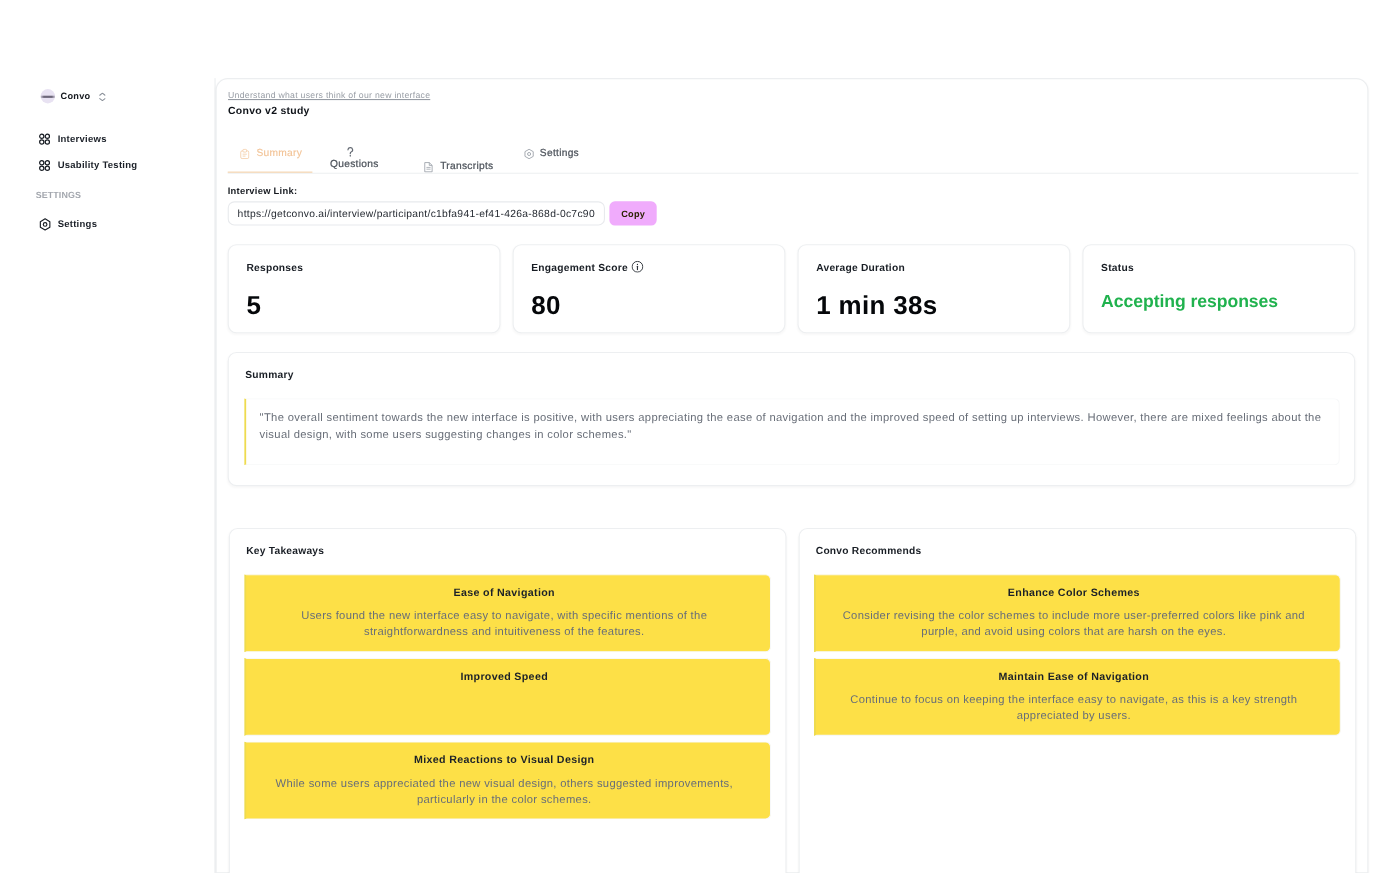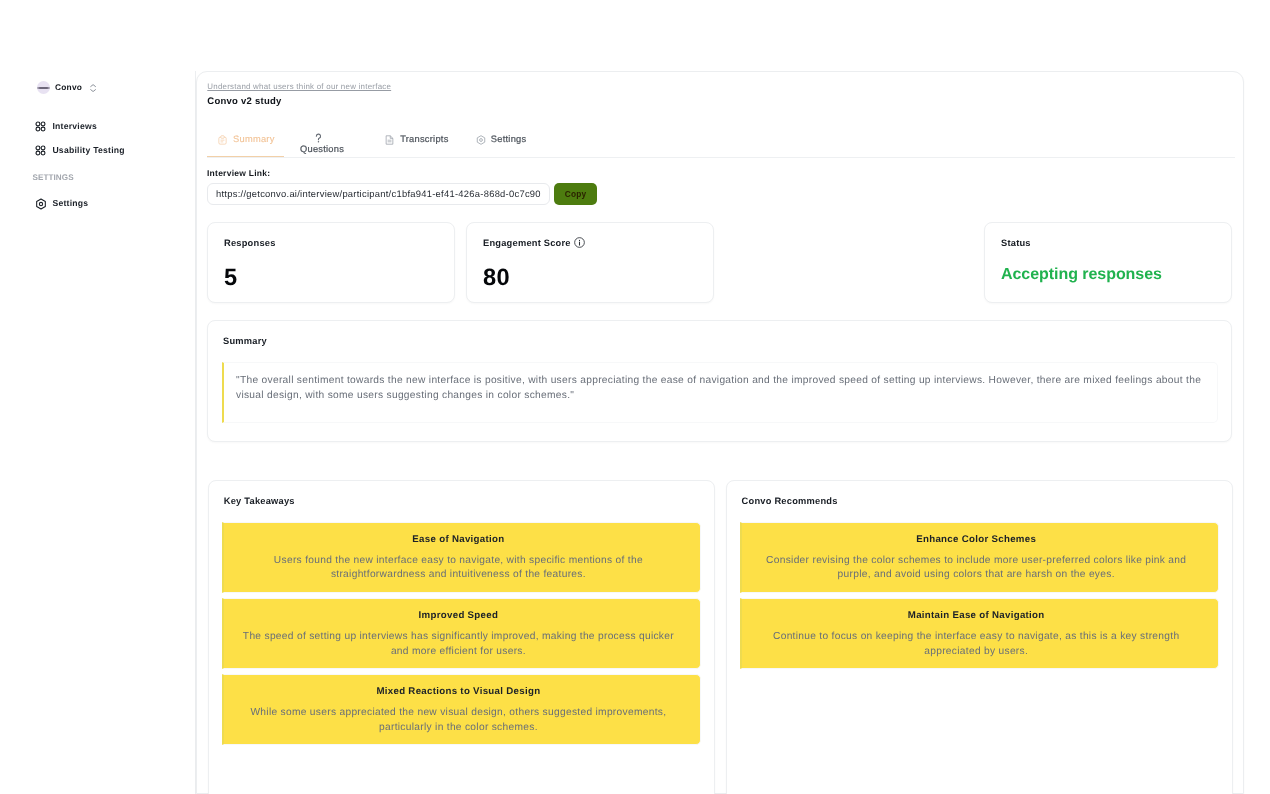--- a/index.html
+++ b/index.html
@@ -39,28 +39,28 @@
   
   .tabs{position:absolute;left:10px;top:57px;width:1028px;height:29px;border-bottom:1.4px solid #eef0f2;}
   .tab{position:absolute;top:4px;display:flex;align-items:center;height:13px;
     font-size:9.3px;font-weight:400;color:#4e545c;letter-spacing:.25px;white-space:nowrap;-webkit-text-stroke:0.22px #4e545c;}
   .tab .t-ico{width:9px;height:10px;display:block;flex:0 0 9px;margin-right:6.2px;}
   .tab span.lbl{line-height:13px;}
   .tab.active{color:#f2c396;-webkit-text-stroke:0.1px #f2c396;}
   .tab.active .ul{position:absolute;left:-11.1px;width:77.5px;top:22.6px;height:1.8px;background:#f2d0a8;}
   #tab-summary{left:10.9px;}
   #tab-questions{left:93px;flex-direction:column;}
-  #tab-transcripts{left:178px;}
+  #tab-transcripts{left:178px;margin-top:12px;}
   #tab-settings{left:268.6px;}
 
   .link-label{position:absolute;left:10px;top:95px;font-size:8.5px;font-weight:700;color:#15191f;letter-spacing:.25px;line-height:12px;}
   .link-box{position:absolute;left:10px;top:111px;height:22px;border:1px solid #e8eaed;border-radius:6px;
     display:flex;align-items:center;padding:0 8px;background:#fff;}
   .link-box span{font-size:9.4px;color:#1f242c;letter-spacing:.27px;line-height:12px;white-space:nowrap;}
-  .copy-btn{position:absolute;left:357.2px;top:111px;height:22px;width:42.8px;background:#4d7c0f;border:none;border-radius:5px;
+  .copy-btn{position:absolute;left:357.2px;top:111px;height:22px;width:42.8px;background:#f0abfc;border:none;border-radius:5px;
     font-size:8.32px;font-weight:700;color:#2b2300;letter-spacing:.25px;font-family:inherit;cursor:pointer;
     display:flex;align-items:center;justify-content:center;}
 
   
   .stat{position:absolute;top:150px;height:81px;border:1px solid #edeff1;border-radius:8px;
     box-shadow:0 1px 2px rgba(16,24,40,.03);background:#fff;}
   #stat-0{left:10px;width:248px;}
   #stat-1{left:269px;width:248px;}
   #stat-2{left:528px;width:248px;}
   #stat-3{left:787px;width:248px;}
@@ -216,20 +216,26 @@
           <span class="ii">
             <svg width="11" height="11" viewBox="0 0 11 11" fill="none" aria-hidden="true">
               <circle cx="5.5" cy="5.5" r="4.85" stroke="#2a2f36" stroke-width="0.85"></circle>
               <path d="M5.5 5.1v3" stroke="#2a2f36" stroke-width="1.05" stroke-linecap="round"></path>
               <circle cx="5.5" cy="3.4" r=".58" fill="#2a2f36"></circle>
             </svg>
           </span>
         </div>
         <div class="stat-value">80</div>
       </div>
+      <div class="stat" id="stat-2">
+        <div class="stat-label">
+            <span>Average Duration</span>
+          </div>
+        <div class="stat-value">1 min 38s</div>
+      </div>
       <div class="stat" id="stat-3">
         <div class="stat-label">
             <span>Status</span>
           </div>
         <div class="stat-value green">Accepting responses</div>
       </div>
 
       <div class="sum-card">
         <div class="sum-title">Summary</div>
         <div class="quote">
@@ -239,21 +245,20 @@
 
       <div class="bcard" id="bcard-left">
         <div class="bcard-title">Key Takeaways</div>
         <div class="items">
           <div class="item">
             <h4>Ease of Navigation</h4>
             <p>Users found the new interface easy to navigate, with specific mentions of the straightforwardness and intuitiveness of the features.</p>
           </div>
           <div class="item">
             <h4>Improved Speed</h4>
-            <p>The speed of setting up interviews has significantly improved, making the process quicker and more efficient for users.</p>
           </div>
           <div class="item">
             <h4>Mixed Reactions to Visual Design</h4>
             <p>While some users appreciated the new visual design, others suggested improvements, particularly in the color schemes.</p>
           </div>
         </div>
       </div>
 
       <div class="bcard" id="bcard-right">
         <div class="bcard-title">Convo Recommends</div>

